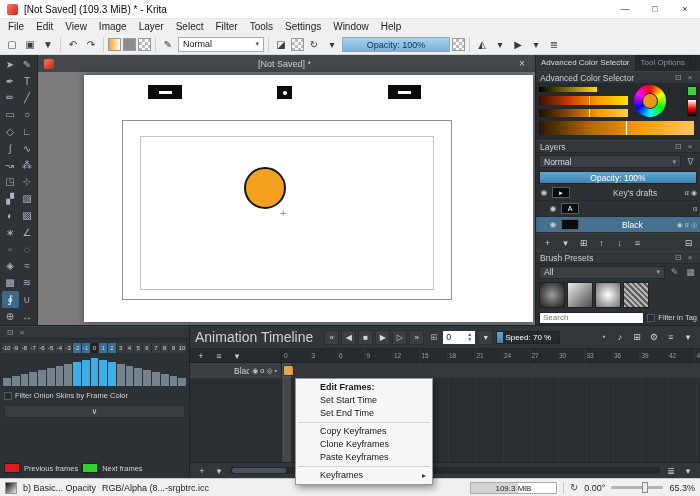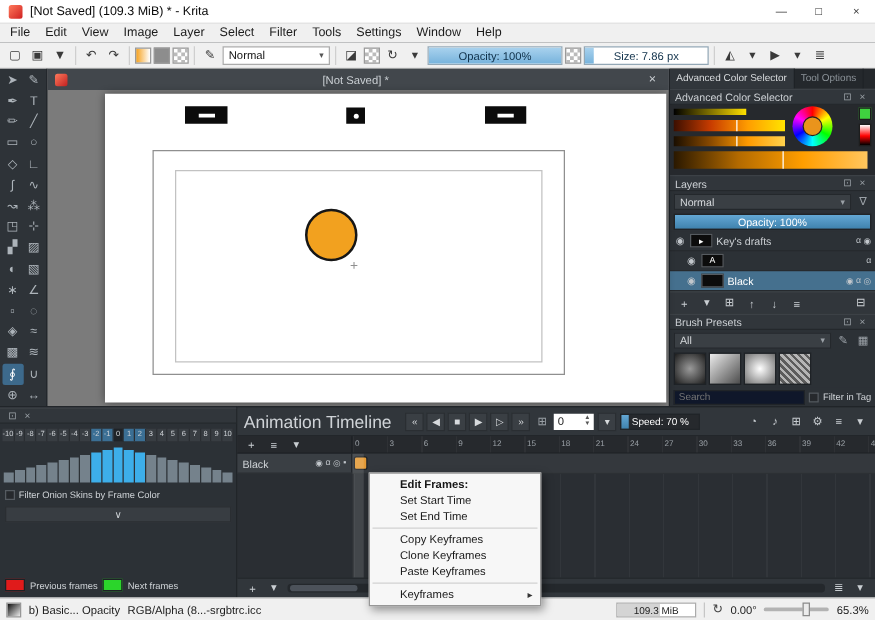--- a/index.html
+++ b/index.html
@@ -72,34 +72,34 @@
   .opacity-row{height:15px;padding:1px 3px;flex:none;}
   .slider-dark{position:relative;height:13px;background:#26292d;border:1px solid #202428;overflow:hidden;}
   .slider-fill{position:absolute;left:0;top:0;bottom:0;background:linear-gradient(#63a7d4,#3f82ad);}
   .slider-text{position:absolute;inset:0;text-align:center;font-size:8.5px;color:#fff;line-height:12px;}
   .layer-list{height:48px;background:#2c3136;overflow:hidden;flex:none;}
   .layer-row{height:16px;display:flex;align-items:center;gap:3px;padding:0 3px;border-bottom:1px solid #262a2e;font-size:8.5px;}
   .layer-row.child{padding-left:12px;}
   .layer-row.selected{background:#45708e;color:#fff;}
   .eye{font-size:8px;color:#c2c7cc;width:10px;text-align:center;}
   .thumb{width:18px;height:11px;background:#0c0c0c;border:1px solid #565b60;display:flex;align-items:center;justify-content:center;color:#fff;font-size:7px;flex:none;}
-  .lname{white-space:nowrap;overflow:hidden;}
+  .lname{white-space:nowrap;overflow:hidden;margin-left:40px;}
   .badges{margin-left:auto;display:flex;gap:2px;font-size:7px;color:#c2c7cc;}
   .layer-btns{height:18px;display:flex;align-items:center;gap:5px;padding:0 5px;background:#31363b;border-top:1px solid #3c4146;flex:none;}
   .lbtn{width:13px;height:13px;display:flex;align-items:center;justify-content:center;font-size:9px;color:#c9ced2;}
   .lbtn:last-child{margin-left:auto;}
   .bp-filter{height:16px;display:flex;gap:3px;padding:0 3px;align-items:center;background:#2c3136;flex:none;}
   .bp-thumbs{height:30px;display:flex;gap:2px;padding:2px 3px;background:#2c3136;flex:none;}
   .bthumb{width:26px;height:26px;border:1px solid #1e2226;}
   .bt-dark{background:radial-gradient(circle,#9a9a9a,#1c1c1c);}
   .bt-fade{background:linear-gradient(135deg,#ececec,#4c4c4c);}
   .bt-soft{background:radial-gradient(circle,#ffffff,#6e6e6e);}
   .bt-texture{background:repeating-linear-gradient(45deg,#b5b5b5 0 2px,#5c5c5c 2px 4px);}
   .bp-search{height:15px;display:flex;gap:3px;padding:0 3px;align-items:center;background:#2c3136;flex:none;}
-  .search-box{flex:1;height:12px;background:#0f172a;border:1px solid #202428;color:#8d949a;font-size:8px;padding:0 3px;outline:none;min-width:0;}
+  .search-box{flex:1;height:12px;background:#ffffff;border:1px solid #202428;color:#8d949a;font-size:8px;padding:0 3px;outline:none;min-width:0;}
   .checkbox{width:8px;height:8px;background:#26292d;border:1px solid #555b61;flex:none;}
   .tiny-label{font-size:7.5px;color:#cfd3d7;white-space:nowrap;}
 
   
   .bottom{position:absolute;left:0;top:325px;width:700px;height:153px;display:flex;}
   .onion-dock{width:190px;background:#2c3136;border-right:1px solid #1e2226;border-top:1px solid #1e2226;display:flex;flex-direction:column;color:#cfd3d7;}
   .onion-numbers{display:flex;padding:4px 2px 1px;}
   .onum{flex:1;text-align:center;font-size:6px;color:#cfd3d7;background:#383d42;border-right:1px solid #2a2e32;line-height:10px;}
   .onum.active{background:#3b6f94;}
   .onum.zero{background:#1f2327;}
@@ -143,21 +143,21 @@
   .context-menu{position:absolute;left:295px;top:378px;width:138px;background:#f7f7f7;border:1px solid #979797;box-shadow:2px 3px 7px rgba(0,0,0,.4);padding:2px 0;z-index:60;}
   .cm-item{height:13px;line-height:13px;padding-left:24px;font-size:9px;color:#161616;position:relative;white-space:nowrap;}
   .cm-item.header{font-weight:bold;}
   .cm-sep{height:1px;background:#d2d2d2;margin:2px 2px;}
   .cm-arrow{position:absolute;right:6px;top:0;font-size:8px;color:#333;}
 
   
   .statusbar{position:absolute;left:0;top:478px;width:700px;height:18px;background:#f0f0f0;border-top:1px solid #c9c9c9;display:flex;align-items:center;gap:6px;padding:0 5px;font-size:9px;color:#1c1c1c;}
   .sb-swatch{width:12px;height:12px;background:linear-gradient(135deg,#0c0c0c,#ededed);border:1px solid #979797;flex:none;}
   .sb-spacer{flex:1;}
-  .sb-mem{position:relative;width:64px;height:12px;border:1px solid #ababab;background:#fff;overflow:hidden;flex:none;}
+  .sb-mem{position:relative;width:87px;height:12px;border:1px solid #ababab;background:#fff;overflow:hidden;flex:none;}
   .sb-mem-fill{position:absolute;left:0;top:0;bottom:0;width:55%;background:#d4d4d4;}
   .sb-mem-text{position:absolute;inset:0;text-align:center;font-size:8px;line-height:11px;color:#222;}
   .sb-sep{width:1px;height:12px;background:#c6c6c6;}
   .sb-icon{font-size:10px;color:#444;}
   .sb-zoomslider{width:52px;height:3px;background:#b3b3b3;border-radius:2px;position:relative;flex:none;}
   .sb-zoomhandle{position:absolute;left:58%;top:-4px;width:6px;height:11px;background:#ececec;border:1px solid #8b8b8b;}
 </style>
 </head>
 <body>
 
@@ -202,24 +202,20 @@
       <span class="tb-sep"></span>
       <span class="tb-icon">◪</span>
       <span class="tb-swatch sw-checker"></span>
       <span class="tb-icon">↻</span>
       <span class="tb-icon">▾</span>
       <span class="tb-slider" style="width: 108px;">
         <span class="tb-fill" style="width: 100%;"></span>
         <span class="tb-slider-text">Opacity: 100%</span>
       </span>
       <span class="tb-swatch sw-checker"></span>
-      <span class="tb-slider" style="width: 100px;">
-        <span class="tb-fill" style="width: 7%;"></span>
-        <span class="tb-slider-text">Size: 7.86 px</span>
-      </span>
       <span class="tb-sep"></span>
       <span class="tb-icon">◭</span>
       <span class="tb-icon">▾</span>
       <span class="tb-icon">▶</span>
       <span class="tb-icon">▾</span>
       <span class="tb-icon">≣</span>
     </div>
 
   <div class="main">
     <div class="toolbox">

